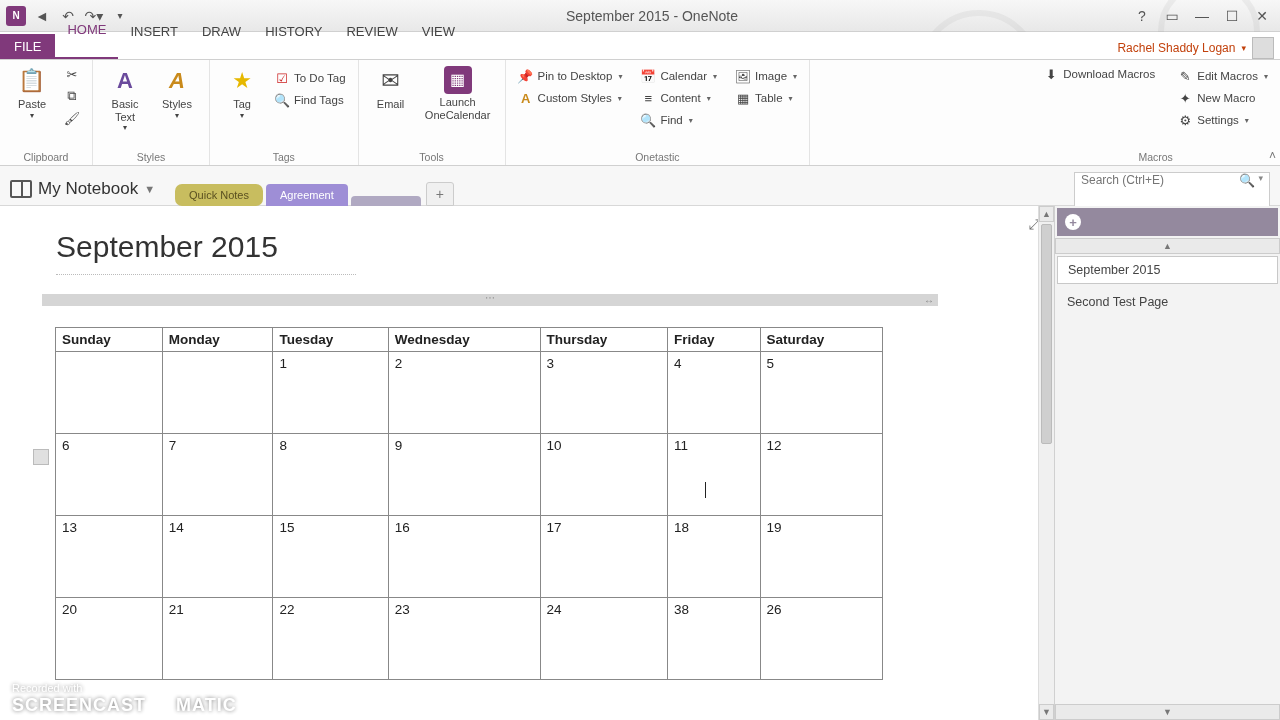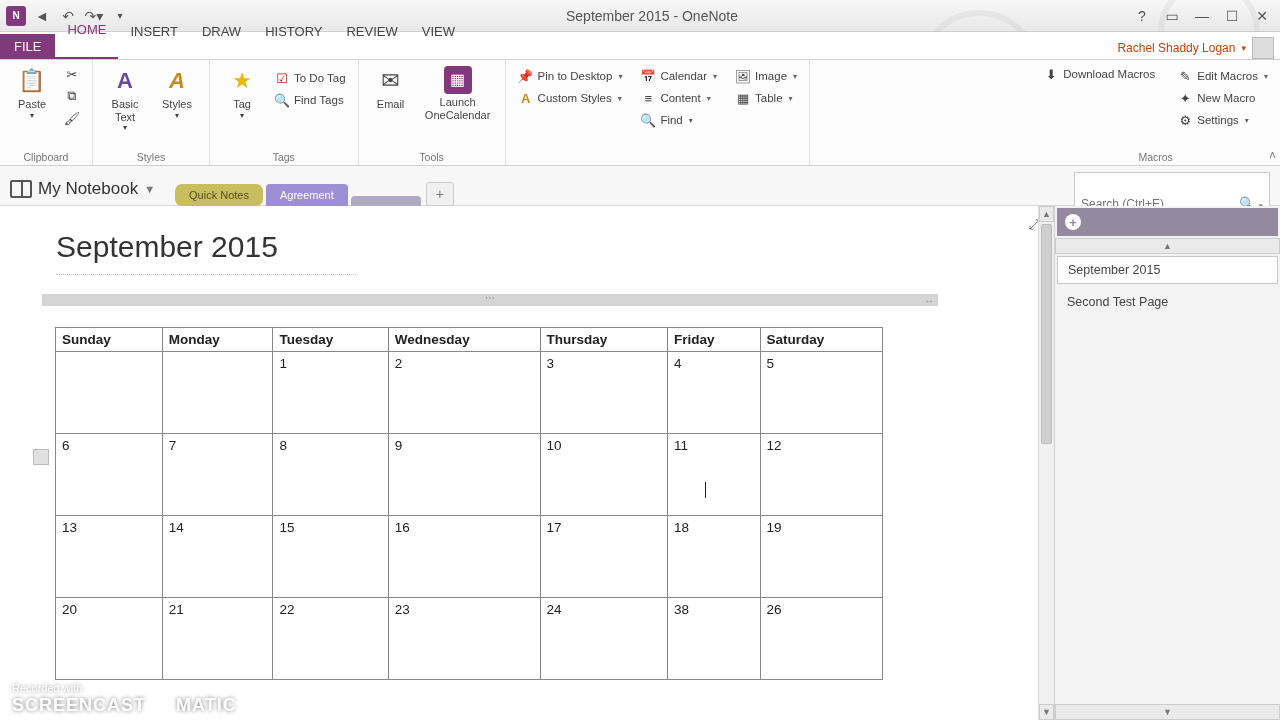--- a/index.html
+++ b/index.html
@@ -41,21 +41,21 @@
 
 .nbbar { height:40px; border-bottom:1px solid #d8d8d8; display:flex; align-items:flex-end; padding:0 10px; background:#f7f7f7; position:relative; }
 .nb-select { display:flex; align-items:center; gap:6px; font-size:17px; color:#333; padding-bottom:6px; margin-right:20px; cursor:pointer; }
 .nb-icon { width:22px; height:18px; border:2px solid #555; border-radius:2px; position:relative; }
 .nb-icon::before { content:""; position:absolute; left:50%; top:0; bottom:0; width:2px; background:#555; }
 .section-tab { padding:5px 14px; font-size:11px; border-radius:4px 4px 0 0; margin-right:3px; cursor:pointer; position:relative; top:1px; min-width:70px; text-align:center; }
 .st1 { background:#c8bd5f; color:#5a5020;border-radius:7px; }
 .st2 { background:#9e8ed6; color:#fff; }
 .st3 { background:#b0a9c2; color:#666; }
 .add-section { width:28px; height:24px; border:1px solid #ccc; border-radius:3px 3px 0 0; display:flex; align-items:center; justify-content:center; color:#777; font-size:14px; cursor:pointer; margin-left:2px; position:relative; top:1px; background:#f0f0f0; }
-.search { position:absolute; right:10px; top:6px; width:196px; height:40px; border:1px solid #ccc; display:flex; align-items:flex-end; padding:0 6px; background:#fff; }
+.search { position:absolute; right:10px; top:6px; width:196px; height:40px; border:1px solid #ccc; display:flex; align-items:flex-start; padding:0 6px; background:#fff; }
 .search input { flex:1; border:none; outline:none; font-size:12px; color:#888; }
 
 
 .main { position:absolute; top:206px; bottom:0; left:0; right:0; display:flex; }
 .page { flex:1; position:relative; overflow:hidden; background:#fff; }
 .full-toggle { position:absolute; right:14px; top:10px; font-size:14px; color:#666; cursor:pointer; }
 .page-title { position:absolute; left:56px; top:24px; font-size:30px; color:#333; font-weight:400; }
 .title-underline { position:absolute; left:56px; top:68px; width:300px; border-bottom:1px dotted #bbb; }
 
 .note-container { position:absolute; left:42px; top:88px; width:896px; }
@@ -238,20 +238,21 @@
         <div class="smallbtn drop">
             <span class="sicon">🖼</span>
             <span>Image</span>
           </div>
         <div class="smallbtn drop">
             <span class="sicon">▦</span>
             <span>Table</span>
           </div>
       </div>
     </div>
+    <div class="group-label">Onetastic</div>
   </div>
 
   <div style="flex:1;"></div>
 
   <div class="group" style="border-right:none;">
     <div class="group-body">
       <div class="smallbtn">
           <span class="sicon">⬇</span>
           <span>Download Macros</span>
         </div>

